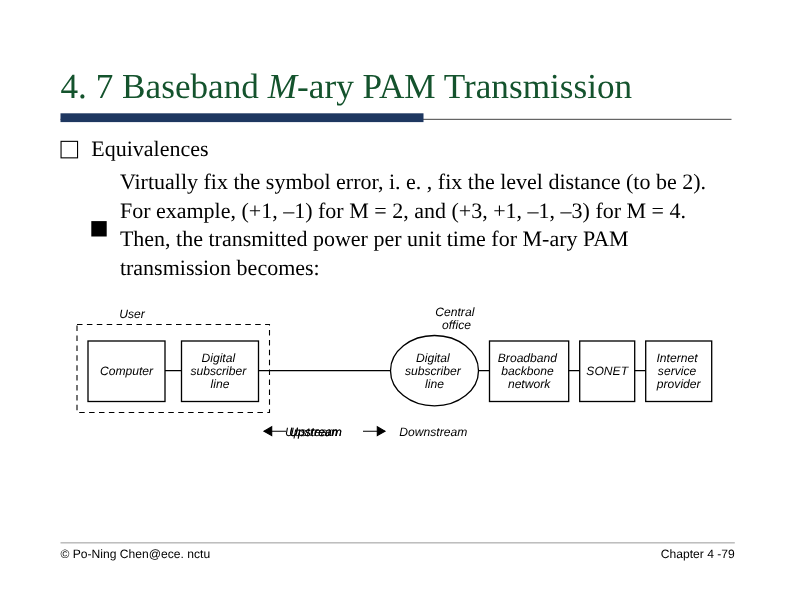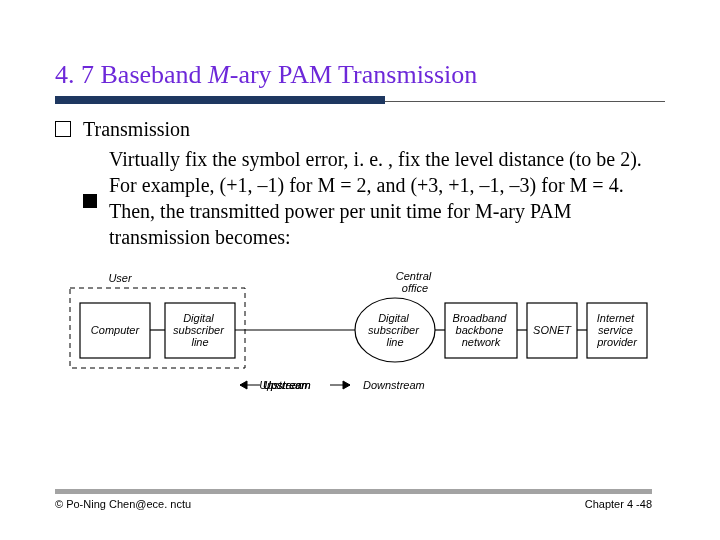--- a/index.html
+++ b/index.html
@@ -13,24 +13,24 @@
     position: relative;
   }
   .slide {
     padding: 60px 55px 20px 55px;
     box-sizing: border-box;
     width: 100%;
     height: 100%;
     position: relative;
   }
   .title {
-    font-size: 26px;
+    font-size: 32px;
     font-weight: normal;
     margin: 0 0 2px 0;
-    color: #6d28d9;
+    color: #14532d;
   }
   .title .italic {
     font-style: italic;
   }
   .rule-container {
     position: relative;
     height: 12px;
     margin-bottom: 12px;
   }
   .rule-thin {
@@ -87,22 +87,22 @@
   .diagram {
     margin: 20px auto 0 auto;
     width: 590px;
     font-style: italic;
   }
 
   .footer {
     position: absolute;
     bottom: 30px;
     left: 55px;
-    right: 68px;
-    border-top: 5px solid #a3a3a3;
+    right: 52px;
+    border-top: 1px solid #a3a3a3;
     padding-top: 4px;
     font-family: Arial, Helvetica, sans-serif;
     font-size: 11px;
     color: #000;
     display: flex;
     justify-content: space-between;
   }
 </style>
 </head>
 <body>
@@ -114,21 +114,21 @@
   </h1>
 
   <div class="rule-container">
     <div class="rule-thin"></div>
     <div class="rule-thick"></div>
   </div>
 
   <div class="body">
     <div class="lvl1">
       <div class="bullet1"></div>
-      <div class="text-content">Transmission</div>
+      <div class="text-content">Equivalences</div>
     </div>
     <div class="lvl2">
       <div class="bullet2"></div>
       <div class="text-content">Virtually fix the symbol error, i. e. , fix the level distance (to be 2). For example, (+1, –1) for M = 2, and (+3, +1, –1, –3) for M = 4. Then, the transmitted power per unit time for M-ary PAM transmission becomes:</div>
     </div>
   </div>
 
   <div class="diagram">
     <svg width="590" height="140" viewBox="0 0 590 140">
       <g font-family="Arial, Helvetica, sans-serif" font-size="11" fill="#000" stroke="none">
@@ -199,16 +199,16 @@
         <text x="230" y="119" text-anchor="middle">
           <tspan x="218">Upstream</tspan>
         </text>
         <text x="298" y="119">Downstream</text>
       </g>
     </svg>
   </div>
 
   <div class="footer">
     <span>© Po-Ning Chen@ece. nctu</span>
-    <span>Chapter 4 -48</span>
+    <span>Chapter 4 -79</span>
   </div>
 
 </div>
 
 </body></html>

